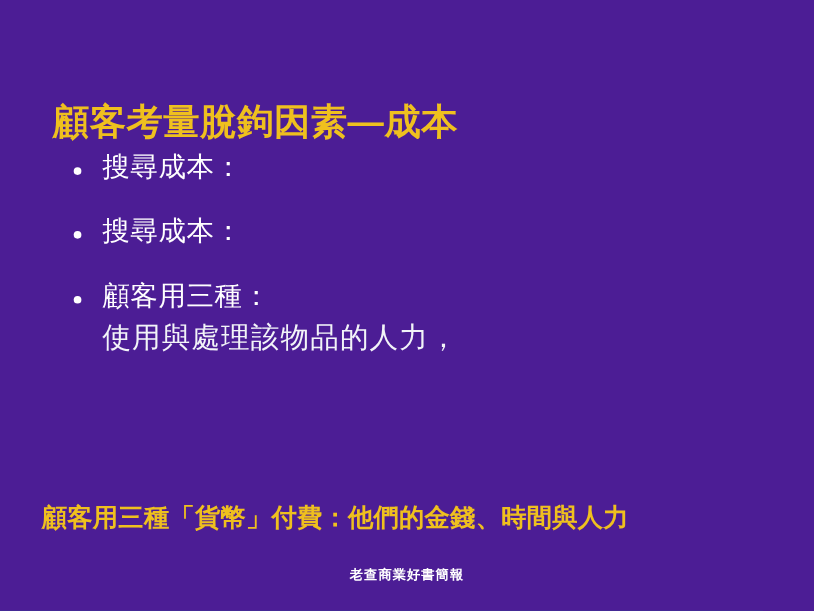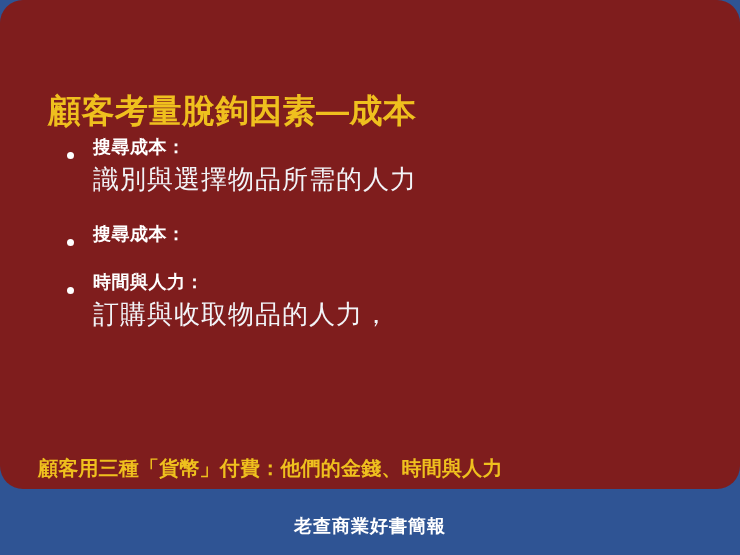--- a/index.html
+++ b/index.html
@@ -11,24 +11,23 @@
     width: 740px;
     height: 555px;
     overflow: hidden;
     font-family: "Liberation Sans", "DejaVu Sans", sans-serif;
     background: #2f5494;
   }
 
   .slide {
     position: relative;
     width: 740px;
-    height: 489px;
-    background: #7f1d1d;
+    height: 555px;
+    background: #4c1d95;
     box-sizing: border-box;
-    border-radius: 23px;
   }
 
   
   .slide-title {
     position: absolute;
     left: 48px;
     top: 70px;
     font-size: 33px;
     font-weight: bold;
     color: #efc01e;
@@ -52,86 +51,85 @@
   .bullet-dot {
     position: absolute;
     left: 7px;
     top: 18px;
     width: 7px;
     height: 7px;
     border-radius: 50%;
     background: #ffffff;
   }
   .bullet-heading {
-    font-size: 18px;
-    font-weight: bold;
+    font-size: 25px;
+    font-weight: normal;
     color: #ffffff;
     line-height: 1.45;
     letter-spacing: 0.5px;
     white-space: nowrap;
   }
   .bullet-detail {
     font-size: 26px;
     font-weight: normal;
     color: #f2f4f8;
     line-height: 1.45;
     letter-spacing: 1px;
     white-space: nowrap;
     margin-top: 1px;
   }
 
   
   .highlight-line {
     position: absolute;
     left: 38px;
     top: 455px;
-    font-size: 20px;
+    font-size: 23px;
     font-weight: bold;
     color: #efc01e;
     letter-spacing: 0.2px;
     white-space: nowrap;
   }
 
   
   .slide-footer {
     position: absolute;
     left: 0;
     right: 0;
     top: 514px;
     text-align: center;
-    font-size: 18px;
+    font-size: 12px;
     font-weight: bold;
     color: #ffffff;
     letter-spacing: 1px;
   }
 </style>
 </head>
 <body>
 
 <div class="slide">
 
   <h1 class="slide-title">顧客考量脫鉤因素—成本</h1>
 
   <div class="bullet-list">
 
     <div class="bullet-item">
       <span class="bullet-dot"></span>
       <div class="bullet-heading">搜尋成本：</div>
-      <div class="bullet-detail">識別與選擇物品所需的人力</div>
     </div>
 
     <div class="bullet-item">
       <span class="bullet-dot"></span>
       <div class="bullet-heading">搜尋成本：</div>
     </div>
 
     <div class="bullet-item">
       <span class="bullet-dot"></span>
-      <div class="bullet-heading">時間與人力：</div>
-      <div class="bullet-detail">訂購與收取物品的人力，</div>
+      <div class="bullet-heading">顧客用三種：</div>
+      <div class="bullet-detail">使用與處理該物品的人力，</div>
     </div>
 
   </div>
 
   <div class="highlight-line">顧客用三種「貨幣」付費：他們的金錢、時間與人力</div>
 
   <div class="slide-footer">老查商業好書簡報</div>
 
 </div>
 

